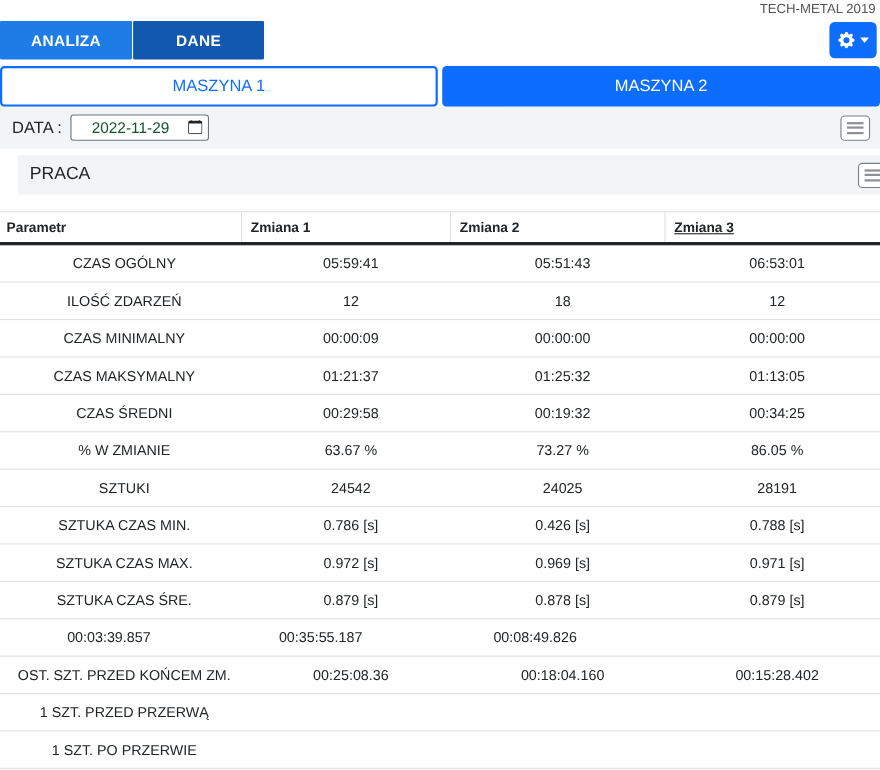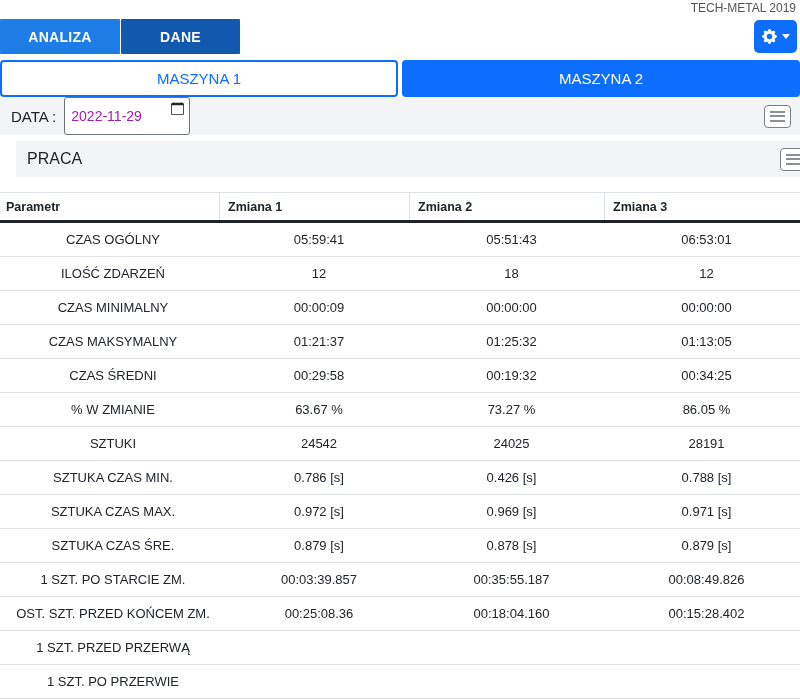--- a/index.html
+++ b/index.html
@@ -48,22 +48,22 @@
   .tab-2{left:402px;width:398px;background:var(--primary);color:#fff;}
   
   .date-bar{
     position:absolute;left:0;top:97px;width:800px;height:38px;
     background:var(--section-bg);display:flex;align-items:center;
     padding:0 9px 0 11px;
   }
   .date-label{font-size:15px;color:var(--text);}
   .date-wrap{position:relative;margin-left:8px;}
   .date-input{
-    width:126px;height:38px;border:1px solid #6c757d;border-radius:3px;
-    font-size:14px;color:#a21caf;padding:0 26px 0 6px;background:#fff;
+    width:126px;height:24px;border:1px solid #6c757d;border-radius:3px;
+    font-size:14px;color:#14532d;padding:0 26px 0 18px;background:#fff;
     font-family:"Liberation Sans", sans-serif;
   }
   .cal-icon{position:absolute;right:6px;top:5px;pointer-events:none;display:flex;}
   
   .hamburger{
     margin-left:auto;width:27px;height:23px;background:#fff;
     border:1.5px solid #7a7f85;border-radius:4px;cursor:pointer;
     display:flex;flex-direction:column;align-items:center;justify-content:center;gap:2.5px;
     padding:0;
   }
@@ -82,21 +82,21 @@
     display:flex;height:31px;align-items:center;
     border-top:1px solid var(--table-border);
     border-bottom:3px solid #212529;
   }
   .th{
     font-size:12.5px;font-weight:bold;height:100%;
     display:flex;align-items:center;padding-left:8px;
     border-right:1px solid var(--table-border);
   }
   .th:first-child{padding-left:6px;}
-  .th:last-child{border-right:none;}
+  .th:last-child{border-right:none;text-decoration:underline;}
   .t-row{
     display:flex;height:34px;align-items:center;
     border-bottom:1px solid var(--table-border);
     font-size:13px;color:var(--text);text-align:center;
   }
   .td{padding-left:8px;overflow:hidden;white-space:nowrap;}
   .col-0{width:220px;}
   .col-1{width:190px;}
   .col-2{width:195px;}
   .col-3{width:195px;}
@@ -209,21 +209,20 @@
         <div class="td col-2">0.969 [s]</div>
         <div class="td col-3">0.971 [s]</div>
       </div>
       <div class="t-row">
         <div class="td col-0">SZTUKA CZAS ŚRE.</div>
         <div class="td col-1">0.879 [s]</div>
         <div class="td col-2">0.878 [s]</div>
         <div class="td col-3">0.879 [s]</div>
       </div>
       <div class="t-row">
-        <div class="td col-0">1 SZT. PO STARCIE ZM.</div>
         <div class="td col-1">00:03:39.857</div>
         <div class="td col-2">00:35:55.187</div>
         <div class="td col-3">00:08:49.826</div>
       </div>
       <div class="t-row">
         <div class="td col-0">OST. SZT. PRZED KOŃCEM ZM.</div>
         <div class="td col-1">00:25:08.36</div>
         <div class="td col-2">00:18:04.160</div>
         <div class="td col-3">00:15:28.402</div>
       </div>

